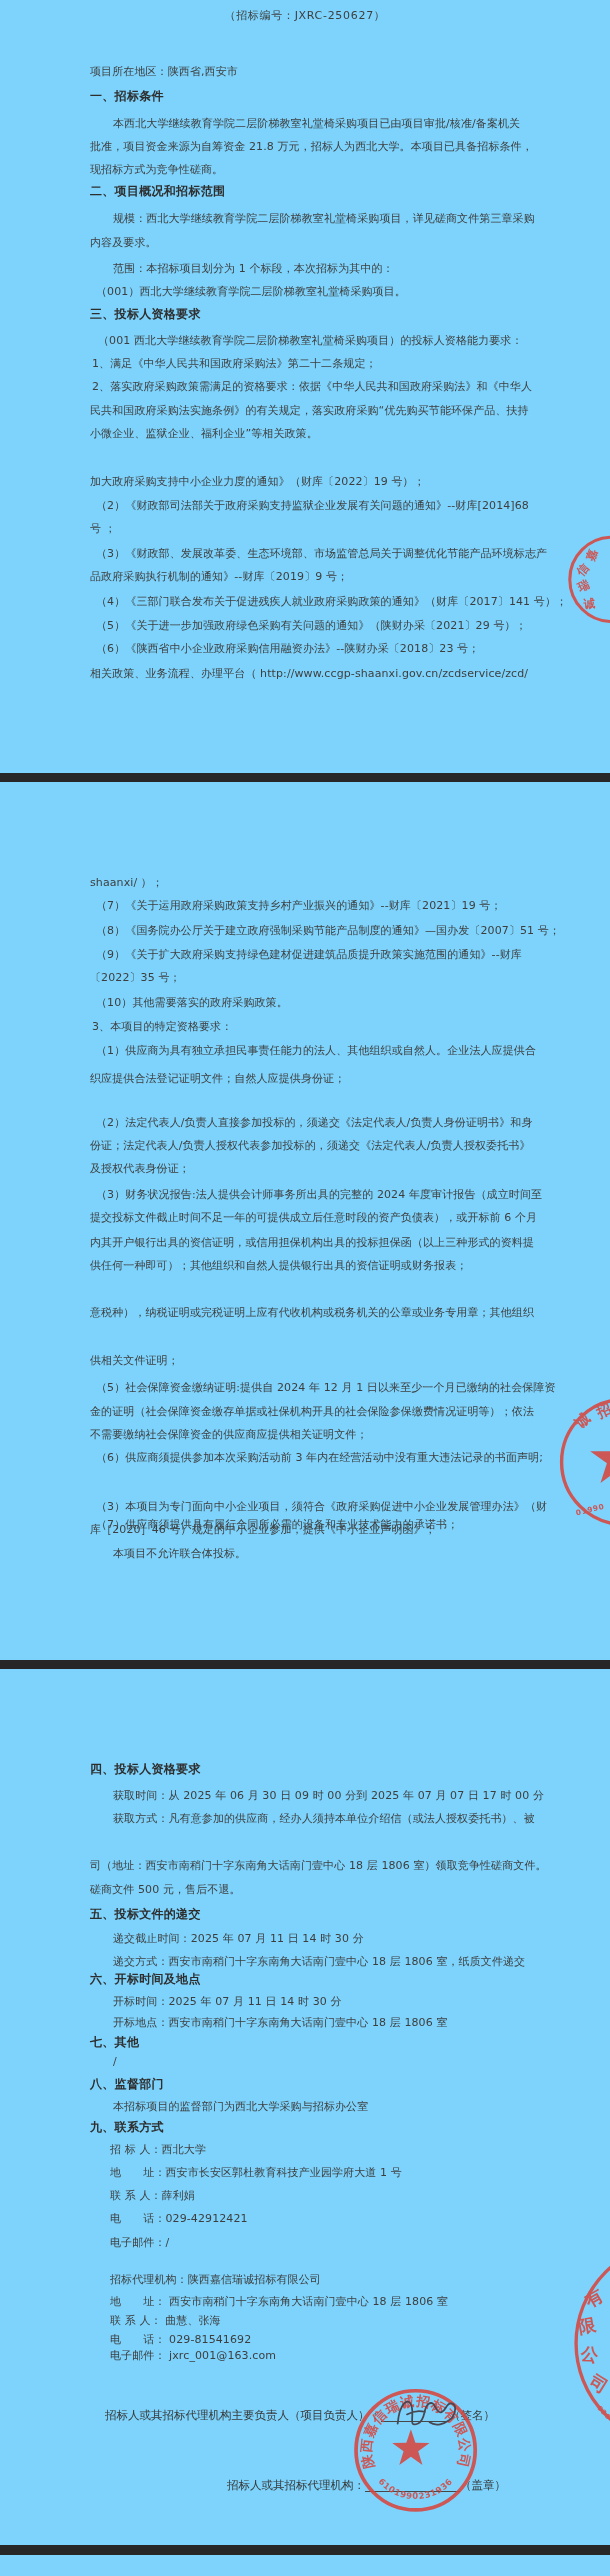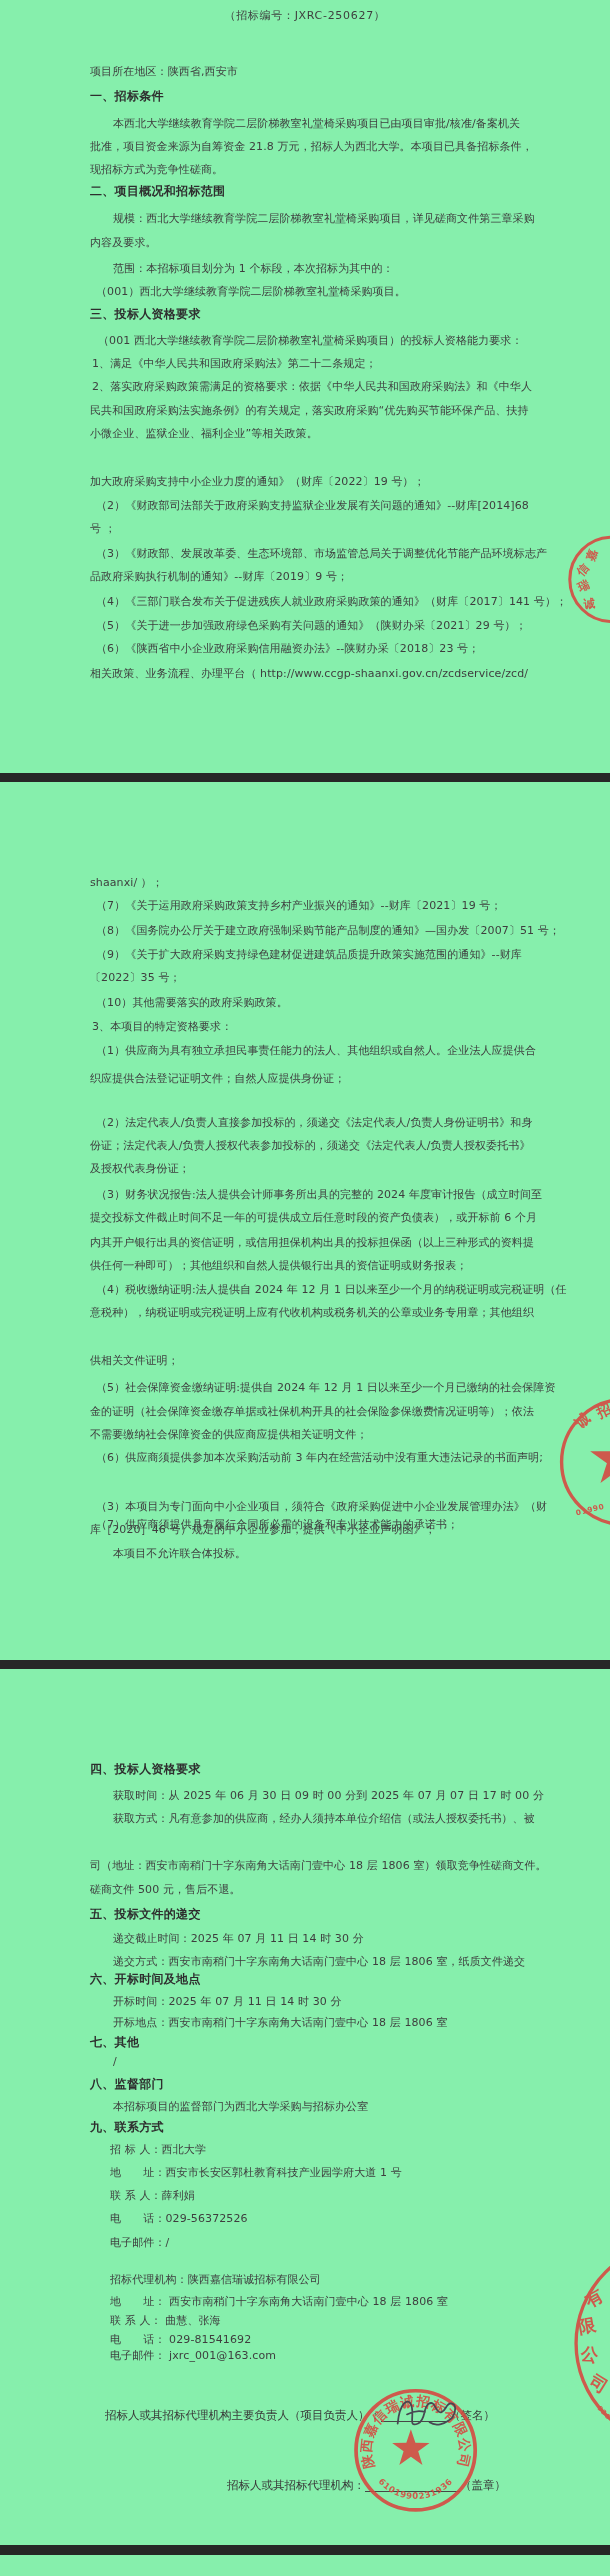--- a/index.html
+++ b/index.html
@@ -1,16 +1,16 @@
 <!DOCTYPE html>
 <html style="font-size:11px"><head>
 <meta charset="utf-8">
 <style>
   html,body{margin:0;padding:0;background:#ffffff;}
-  .canvas{position:relative;width:610px;height:2576px;background:#86efac;overflow:hidden;
+  .canvas{position:relative;width:610px;height:2576px;background:#7dd3fc;overflow:hidden;
           font-family:"DejaVu Sans","Liberation Sans",sans-serif;color:#3e3e3e;}
   .ln{position:absolute;white-space:pre;font-size:11px;line-height:14.2px;color:#3e3e3e;letter-spacing:0.1px;}
   .hd{position:absolute;white-space:pre;font-size:12px;line-height:15px;font-weight:700;color:#2e2e2e;letter-spacing:0.3px;}
   .center{left:0;width:100%;text-align:center;letter-spacing:0.7px;}
   .xa{left:90px}.xb{left:96px}.xc{left:113px}.xd{left:92px}.xe{left:110px}.xf{left:98px}
   .bar{position:absolute;left:0;width:610px;background:#272727;}
   .sig{position:absolute;white-space:pre;font-size:11.5px;color:#383838;display:flex;align-items:flex-end;}
   .sig .lbl{line-height:14.2px;}
   .blank{display:inline-block;border-bottom:1.2px solid #474747;height:13px;}
   .b1{width:68px;} .b2{width:95px;}
@@ -66,21 +66,20 @@
   <div class="ln xd" style="top:1020px">3、本项目的特定资格要求：</div>
   <div class="ln xb" style="top:1044px">（1）供应商为具有独立承担民事责任能力的法人、其他组织或自然人。企业法人应提供合</div>
   <div class="ln xa" style="top:1072px">织应提供合法登记证明文件；自然人应提供身份证；</div>
   <div class="ln xb" style="top:1116px">（2）法定代表人/负责人直接参加投标的，须递交《法定代表人/负责人身份证明书》和身</div>
   <div class="ln xa" style="top:1139px">份证；法定代表人/负责人授权代表参加投标的，须递交《法定代表人/负责人授权委托书》</div>
   <div class="ln xa" style="top:1162px">及授权代表身份证；</div>
   <div class="ln xb" style="top:1188px">（3）财务状况报告:法人提供会计师事务所出具的完整的 2024 年度审计报告（成立时间至</div>
   <div class="ln xa" style="top:1211px">提交投标文件截止时间不足一年的可提供成立后任意时段的资产负债表），或开标前 6 个月</div>
   <div class="ln xa" style="top:1236px">内其开户银行出具的资信证明，或信用担保机构出具的投标担保函（以上三种形式的资料提</div>
   <div class="ln xa" style="top:1259px">供任何一种即可）；其他组织和自然人提供银行出具的资信证明或财务报表；</div>
-  <div class="ln xb" style="top:1283px">（4）税收缴纳证明:法人提供自 2024 年 12 月 1 日以来至少一个月的纳税证明或完税证明（任</div>
   <div class="ln xa" style="top:1306px">意税种），纳税证明或完税证明上应有代收机构或税务机关的公章或业务专用章；其他组织</div>
   <div class="ln xa" style="top:1354px">供相关文件证明；</div>
   <div class="ln xb" style="top:1381px">（5）社会保障资金缴纳证明:提供自 2024 年 12 月 1 日以来至少一个月已缴纳的社会保障资</div>
   <div class="ln xa" style="top:1405px">金的证明（社会保障资金缴存单据或社保机构开具的社会保险参保缴费情况证明等）；依法</div>
   <div class="ln xa" style="top:1428px">不需要缴纳社会保障资金的供应商应提供相关证明文件；</div>
   <div class="ln xb" style="top:1451px">（6）供应商须提供参加本次采购活动前 3 年内在经营活动中没有重大违法记录的书面声明;</div>
   <div class="ln xb" style="top:1518px">（7）供应商须提供具有履行合同所必需的设备和专业技术能力的承诺书；</div>
   <div class="ln xb" style="top:1500px">（3）本项目为专门面向中小企业项目，须符合《政府采购促进中小企业发展管理办法》（财</div>
   <div class="ln xa" style="top:1523px">库［2020］46 号）规定的中小企业参加，提供《中小企业声明函》；</div>
   <div class="ln xc" style="top:1547px">本项目不允许联合体投标。</div>
@@ -104,21 +103,21 @@
   <div class="hd xa" style="top:2035px">七、其他</div>
   <div class="ln xc" style="top:2055px">/</div>
 
   <div class="hd xa" style="top:2077px">八、监督部门</div>
   <div class="ln xc" style="top:2100px">本招标项目的监督部门为西北大学采购与招标办公室</div>
 
   <div class="hd xa" style="top:2120px">九、联系方式</div>
   <div class="ln xe" style="top:2143px">招 标 人：西北大学</div>
   <div class="ln xe" style="top:2166px">地　　址：西安市长安区郭杜教育科技产业园学府大道 1 号</div>
   <div class="ln xe" style="top:2189px">联 系 人：薛利娟</div>
-  <div class="ln xe" style="top:2212px">电　　话：029-56372526</div>
+  <div class="ln xe" style="top:2212px">电　　话：029-42912421</div>
   <div class="ln xe" style="top:2236px">电子邮件：/</div>
   <div class="ln xe" style="top:2273px">招标代理机构：陕西嘉信瑞诚招标有限公司</div>
   <div class="ln xe" style="top:2295px">地　　址： 西安市南稍门十字东南角大话南门壹中心 18 层 1806 室</div>
   <div class="ln xe" style="top:2314px">联 系 人： 曲慧、张海</div>
   <div class="ln xe" style="top:2333px">电　　话： 029-81541692</div>
   <div class="ln xe" style="top:2349px">电子邮件： jxrc_001@163.com</div>
 
   <div class="sig" style="left:105px;top:2408px">
     <span class="lbl">招标人或其招标代理机构主要负责人（项目负责人）：</span><span class="blank b1"></span><span class="lbl">（签名）</span>
   </div>

